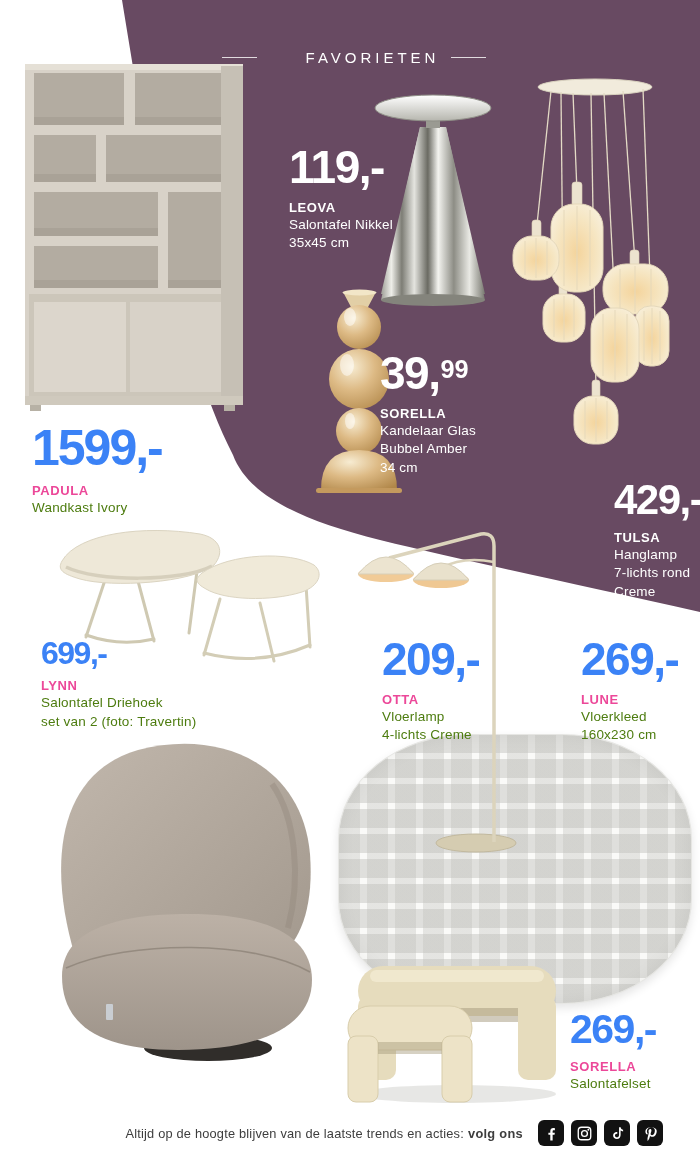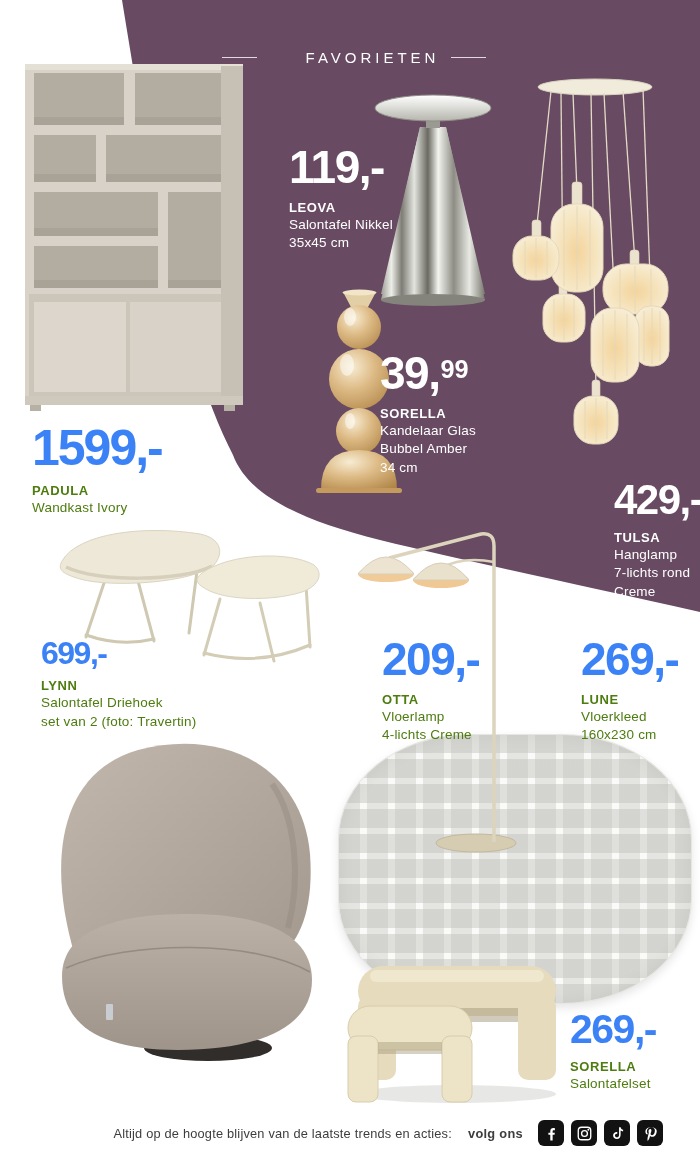--- a/index.html
+++ b/index.html
@@ -8,40 +8,40 @@
   
   #blob{position:absolute;left:0;top:0;z-index:1;}
   
   .fav{position:absolute;left:222px;top:49px;width:264px;display:flex;align-items:center;
        gap:12px;z-index:4;color:#ffffff;}
   .fav .hline{flex:1;height:1.5px;background:rgba(255,255,255,.8);}
   .fav .ftitle{font-size:15px;letter-spacing:4px;font-weight:normal;white-space:nowrap;padding-left:37px;}
   
   .plabel{position:absolute;z-index:4;line-height:1;}
   .plabel .price{font-weight:bold;color:#3b82f6;letter-spacing:-1.5px;line-height:.95;}
-  .plabel .pname{font-weight:bold;font-size:13px;letter-spacing:.6px;color:#4d7c0f;margin-top:11px;}
+  .plabel .pname{font-weight:bold;font-size:13px;letter-spacing:.6px;color:#ec4899;margin-top:11px;}
   .plabel .pdesc{font-size:13.5px;color:#4d7c0f;margin-top:3px;line-height:1.15;letter-spacing:.2px;}
   .plabel.light .price,.plabel.light .pname,.plabel.light .pdesc{color:#ffffff;}
   .sup{font-size:.55em;position:relative;top:-.45em;letter-spacing:0;margin-left:1px;}
   
   .pimg{position:absolute;z-index:2;}
   .pimg.front{z-index:3;}
   
   #rug{position:absolute;left:338px;top:734px;width:352px;height:268px;z-index:2;
        background-color:#fafaf8;
        background-image:
          repeating-linear-gradient(0deg, rgba(190,190,186,.45) 0 19px, rgba(0,0,0,0) 19px 25px),
          repeating-linear-gradient(90deg, rgba(196,196,192,.40) 0 21px, rgba(0,0,0,0) 21px 28px);
        border:1px solid #e6e6e3;border-radius:130px/105px;
        box-shadow:0 4px 10px rgba(0,0,0,.10), inset 0 0 18px rgba(0,0,0,.05);}
   
   .footer{position:absolute;left:0;top:1120px;width:700px;display:flex;justify-content:flex-end;
           align-items:center;gap:15px;padding-right:37px;box-sizing:border-box;z-index:4;}
   .ftext{font-size:12.8px;color:#3d3d3d;letter-spacing:.2px;}
-  .ftext b{margin-left:16px;letter-spacing:.3px;}
+  .ftext b{margin-left:4px;letter-spacing:.3px;}
   .socrow{display:flex;gap:7px;}
   .soc{width:26px;height:26px;background:#121212;border-radius:6px;display:flex;
        align-items:center;justify-content:center;cursor:pointer;}
   .soc svg{width:17px;height:17px;display:block;}
 </style>
 </head>
 <body>
 
 <div class="page">
 

